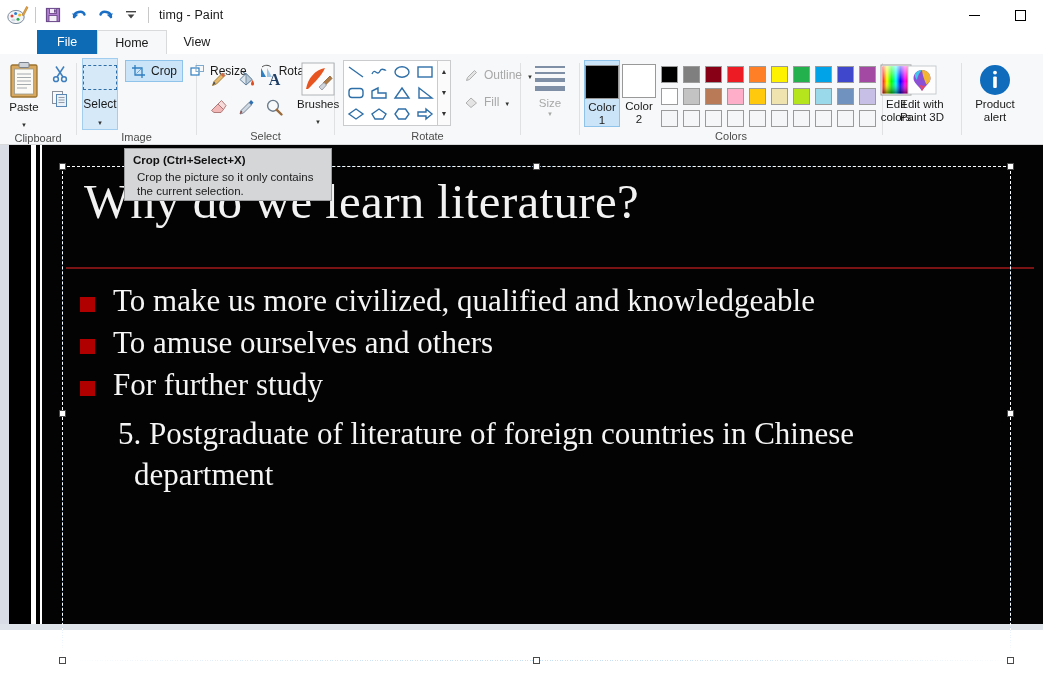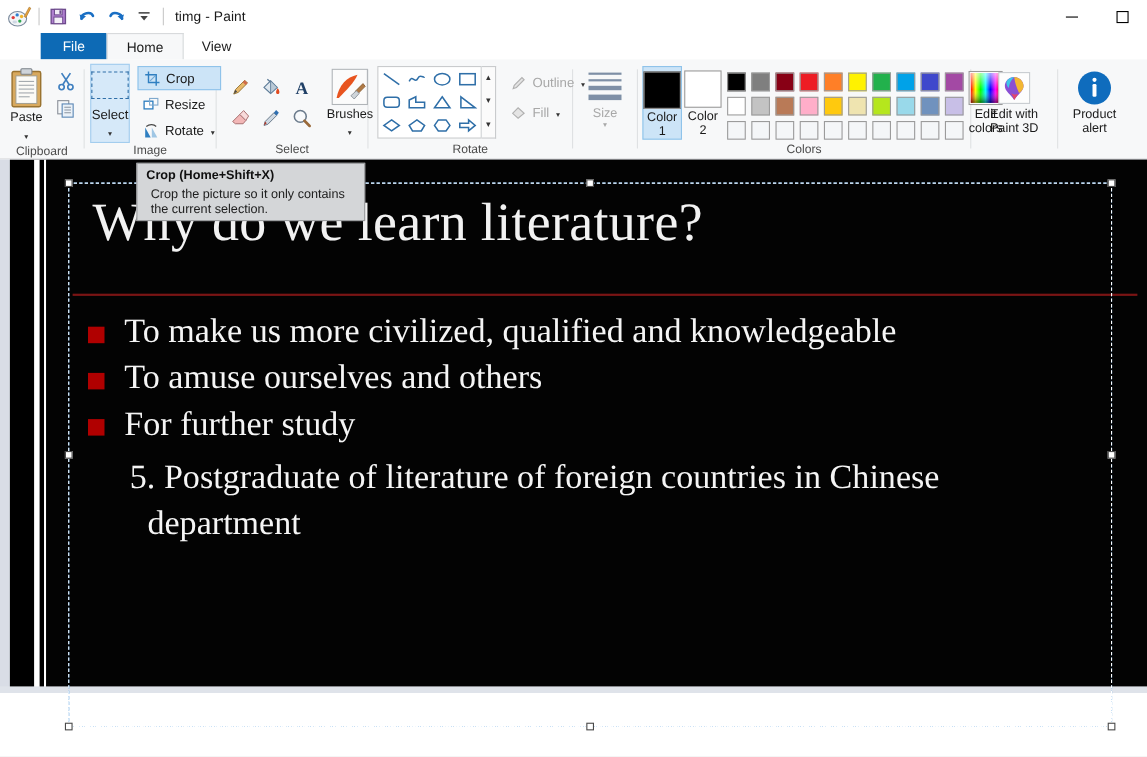--- a/index.html
+++ b/index.html
@@ -297,21 +297,21 @@
   </div>
   <div class="gsep"></div>
 
   <div class="rgroup" style="width:119px;">
     <div class="rgroup-body" style="padding-left:5px; gap:7px;">
       <div class="selbtn">
         <div class="sel-dash"></div>
         <div class="lbl">Select</div>
         <div class="caret-d"></div>
       </div>
-      <div style="display:flex; flex-direction:column; gap:2px; padding-top:2px;">
+      <div style="display:flex; flex-direction:row; gap:2px; padding-top:2px;">
         <div class="smallbtn sel">
           <svg width="15" height="15" viewBox="0 0 15 15">
             <path d="M4 1 L4 11 L14 11" fill="none" stroke="#2f7fc1" stroke-width="1.3"></path>
             <path d="M1 4 L11 4 L11 14" fill="none" stroke="#2f7fc1" stroke-width="1.3"></path>
             <line x1="5.5" y1="9.5" x2="10" y2="5" stroke="#6fa8d4" stroke-width="1"></line>
           </svg>
           <span>Crop</span>
         </div>
         <div class="smallbtn">
           <svg width="15" height="15" viewBox="0 0 15 15">
@@ -701,16 +701,16 @@
   <span class="handle h-tm"></span>
   <span class="handle h-tr"></span>
   <span class="handle h-ml"></span>
   <span class="handle h-mr"></span>
   <span class="handle h-bl"></span>
   <span class="handle h-bm"></span>
   <span class="handle h-br"></span>
 </div>
 
 <div class="tooltip">
-  <div class="tt-title">Crop (Home+Shift+X)</div>
+  <div class="tt-title">Crop (Ctrl+Select+X)</div>
   <div class="tt-body">Crop the picture so it only contains</div>
   <div class="tt-body" style="margin-top:0;">the current selection.</div>
 </div>
 
 </body></html>

